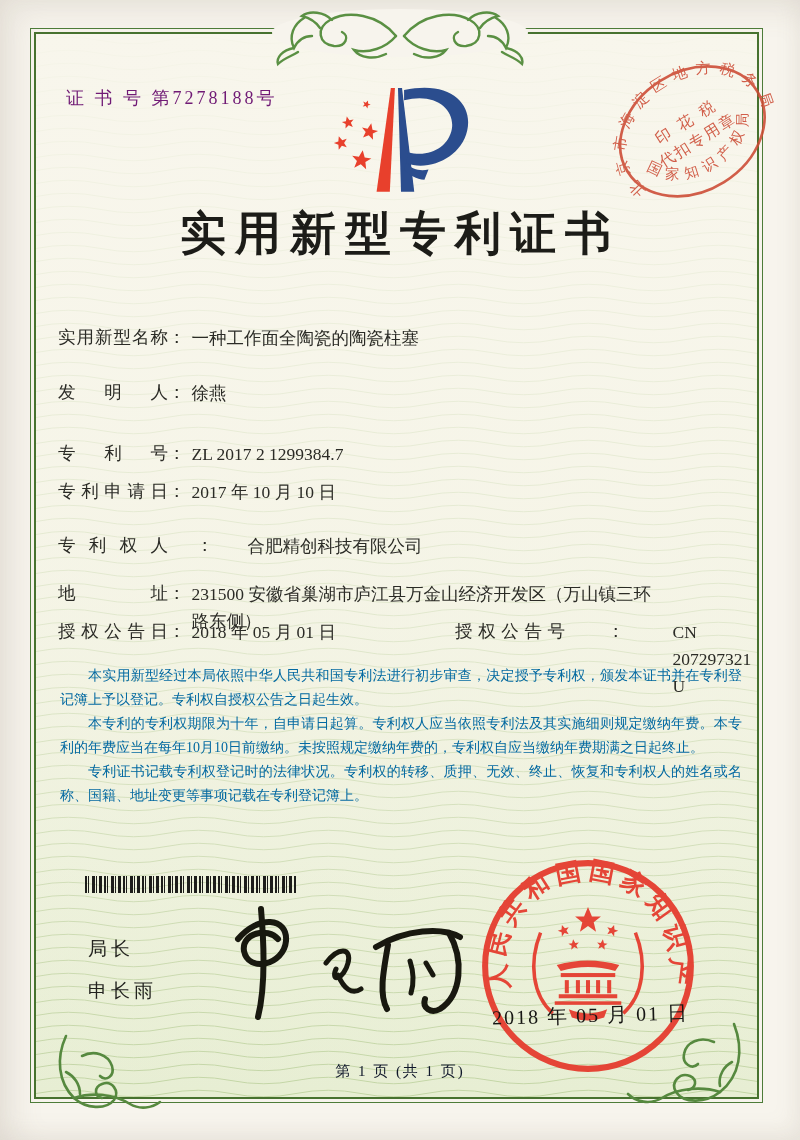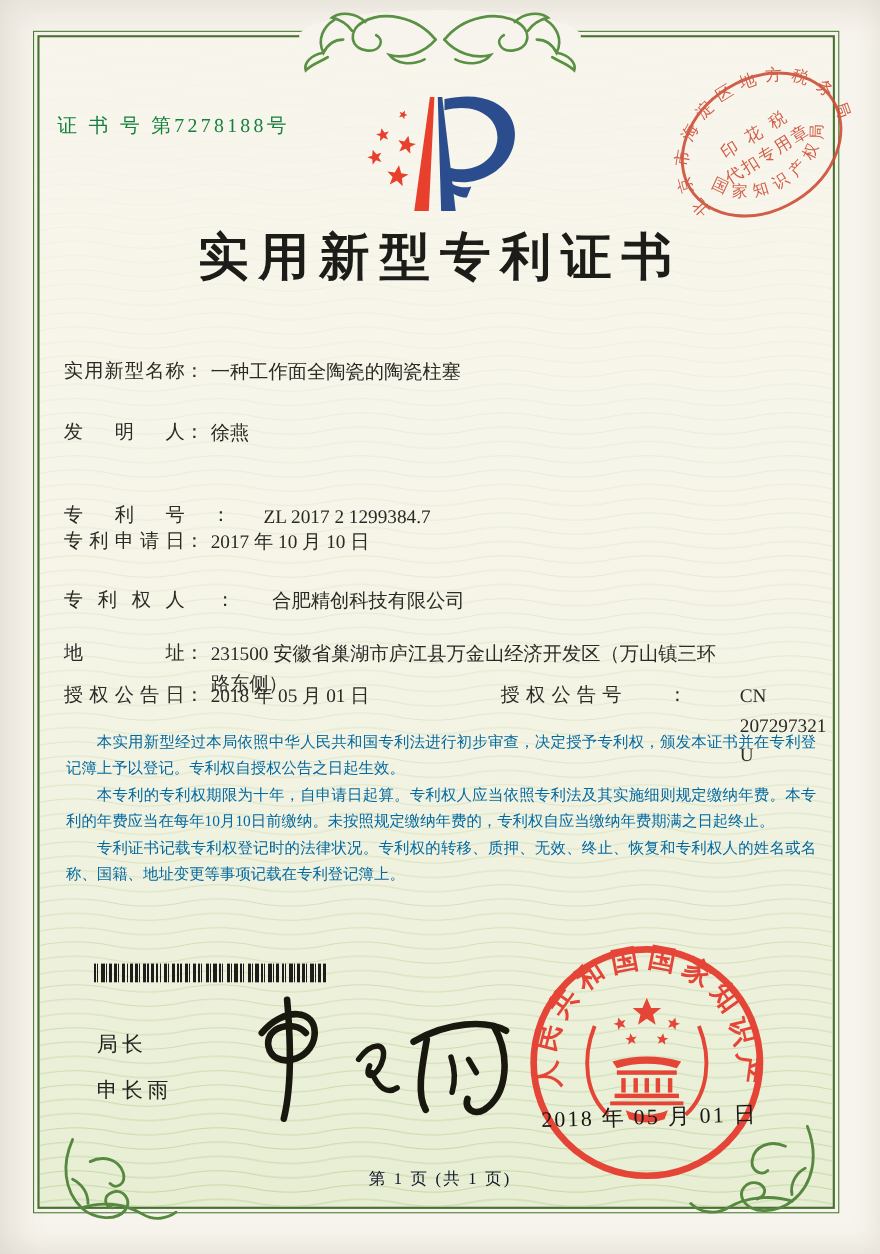--- a/index.html
+++ b/index.html
@@ -6,21 +6,21 @@
   body{width:800px;height:1140px;background:#fbfaf6;font-family:"Liberation Serif","DejaVu Serif",serif;}
   .paper{position:absolute;left:0;top:0;width:800px;height:1140px;background:#f7f4ed;
          box-shadow:inset 14px 10px 30px rgba(120,110,90,.12), inset -4px -8px 22px rgba(150,140,120,.10);overflow:hidden;}
   
   .frame-outer{position:absolute;left:30px;top:28px;width:731px;height:1073px;border:1.5px solid #4d7c38;}
   .frame-inner{position:absolute;left:3px;top:3px;right:3px;bottom:3px;border:2.5px solid #47722f;
                background:linear-gradient(180deg,#f7f5ea 0%,#f3f3e2 40%,#ebf0d8 70%,#e7eed3 100%);}
   .waves{position:absolute;left:0;top:0;width:100%;height:100%;}
   .content{position:absolute;left:0;top:0;width:800px;height:1140px;}
   .abs{position:absolute;}
-  .cert-no{left:52px;top:86px;font-size:18px;letter-spacing:3px;color:#15803d;margin-top:16px;}
+  .cert-no{left:66px;top:86px;font-size:18px;letter-spacing:3px;color:#701a75;}
   .title{left:0;top:203px;width:100%;text-align:center;font-size:46px;font-weight:bold;
          letter-spacing:9px;color:#1c1c18;}
   .field-row{left:58px;width:660px;display:flex;align-items:flex-start;font-size:17.5px;color:#2b2b26;}
   .field-label{width:110px;display:inline-block;text-align:justify;text-align-last:justify;flex:none;}
   .field-colon{flex:none;margin-right:6px;}
   .field-value{max-width:480px;line-height:1.55;}
   .grant-no{position:absolute;left:397px;top:0;display:flex;font-size:17.5px;gap:42px;}
   .grant-no .field-label{width:110px;}
   .body-text{left:60px;top:664px;width:682px;font-size:14px;line-height:1.72;color:#0369a1;text-align:justify;}
   .body-text p{margin:0;text-indent:2em;}
@@ -141,21 +141,21 @@
     <div class="abs field-row" style="top:325px;">
       <span class="field-label">实用新型名称</span>
         <span class="field-colon">：</span>
       <span class="field-value">一种工作面全陶瓷的陶瓷柱塞</span>
     </div>
     <div class="abs field-row" style="top:380px;">
       <span class="field-label">发明人</span>
         <span class="field-colon">：</span>
       <span class="field-value">徐燕</span>
     </div>
-    <div class="abs field-row" style="top:456px;gap:24px;">
+    <div class="abs field-row" style="top:441px;">
       <span class="field-label">专利号</span>
         <span class="field-colon">：</span>
       <span class="field-value">ZL 2017 2 1299384.7</span>
     </div>
     <div class="abs field-row" style="top:479px;">
       <span class="field-label">专利申请日</span>
         <span class="field-colon">：</span>
       <span class="field-value">2017 年 10 月 10 日</span>
     </div>
     <div class="abs field-row" style="top:533px;gap:28px;">

